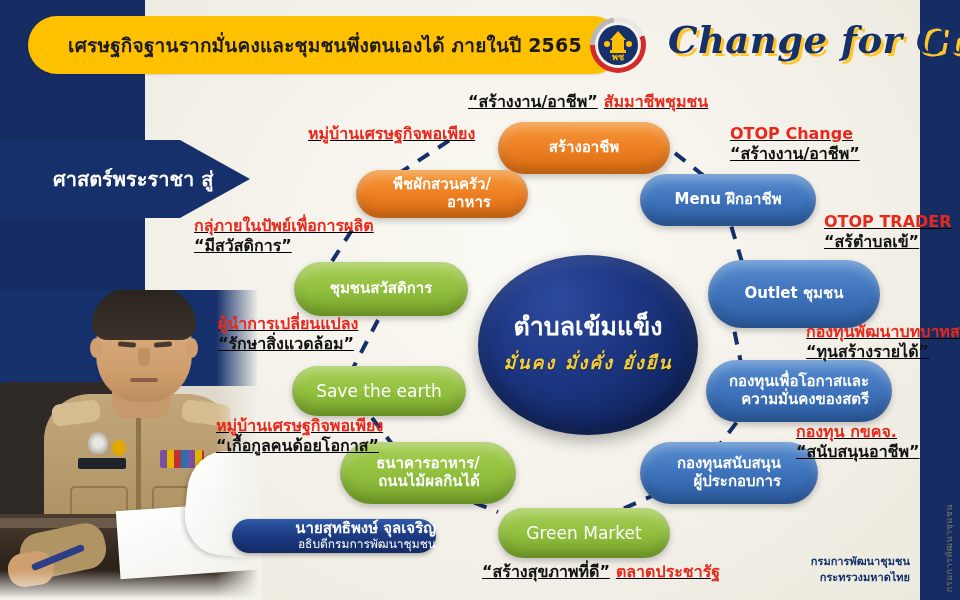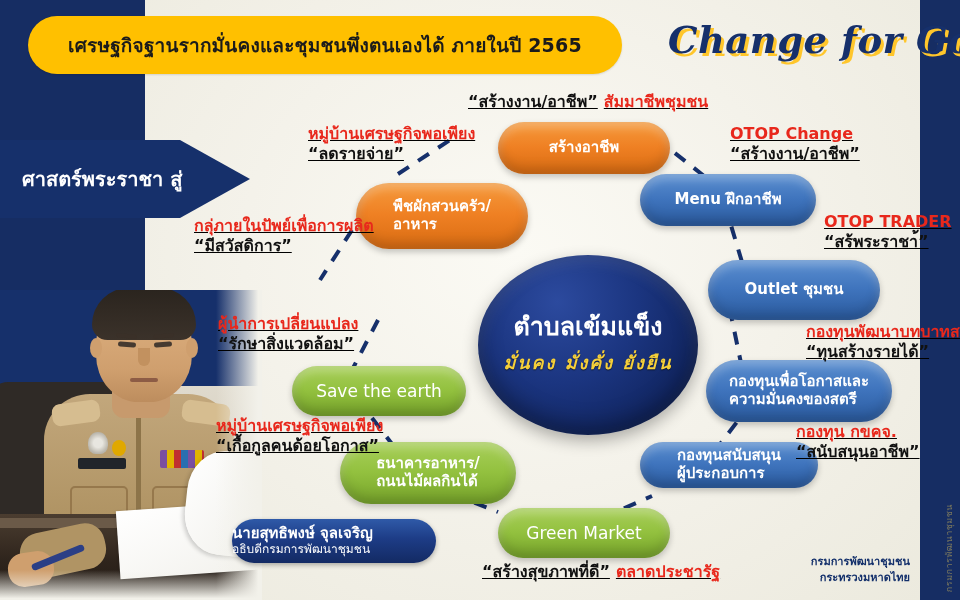--- a/index.html
+++ b/index.html
@@ -59,21 +59,21 @@
   }
 
   
   .arrow-banner{
     position:absolute;left:0px;top:140px;width:250px;height:78px;
     background:#16306b;
     clip-path:polygon(0 0, 72% 0, 100% 50%, 72% 100%, 0 100%);
     display:flex;align-items:center;
   }
   .arrow-banner span{
-    color:#ffffff;font-size:20px;font-weight:bold;padding-left:22px;white-space:nowrap;
+    color:#ffffff;font-size:20px;font-weight:bold;padding-left:22px;white-space:nowrap;margin-left:31px;
   }
 
   
   .photo{
     position:absolute;left:0px;top:290px;width:262px;height:310px;overflow:hidden;
   }
   .photo .room{position:absolute;inset:0;background:linear-gradient(180deg,#e9e6dd 0%,#dcd6c8 40%,#b9ac93 100%);}
   .photo .wallpanel{position:absolute;left:0;top:0;width:100%;height:96px;background:#16306b;}
   .photo .chair{position:absolute;left:-10px;top:92px;width:130px;height:190px;background:#2f2a26;border-radius:18px 10px 0 0;}
   .photo .desk{position:absolute;left:-10px;bottom:0;width:282px;height:86px;background:linear-gradient(180deg,#4b3d30 0%,#2e241c 55%,#221a14 100%);}
@@ -125,24 +125,24 @@
     position:absolute;left:186px;bottom:44px;width:92px;height:104px;
     background:linear-gradient(120deg,#ffffff 0%,#efeee8 100%);
     border-radius:40% 8% 8% 40%;transform:rotate(6deg);
     box-shadow:-2px 2px 4px rgba(0,0,0,.18);
   }
   .photo .fade-r{position:absolute;right:0;top:0;width:46px;height:100%;background:linear-gradient(90deg,rgba(242,241,234,0) 0%,#f2f1ea 92%);}
   .photo .fade-b{position:absolute;left:0;bottom:0;width:100%;height:30px;background:linear-gradient(180deg,rgba(242,241,234,0) 0%,#f2f1ea 95%);}
 
   
   .nameplate{
-    position:absolute;left:232px;top:519px;width:204px;height:44px;
+    position:absolute;left:232px;top:519px;width:204px;height:34px;
     background:linear-gradient(180deg,#2f5aa8 0%,#1d3c86 45%,#132a63 100%);
     border-radius:25px;display:flex;flex-direction:column;
-    align-items:flex-start;justify-content:center;
+    align-items:flex-end;justify-content:center;
     box-shadow:0 2px 5px rgba(0,0,0,.3);
   }
   .nameplate .n1{color:#fff;font-size:15px;font-weight:bold;line-height:1.15;white-space:nowrap;}
   .nameplate .n2{color:#fff;font-size:12px;line-height:1.2;white-space:nowrap;}
 
   
   .hub{
     position:absolute;left:478px;top:255px;width:220px;height:180px;
     border-radius:50%;
     background:radial-gradient(circle at 36% 26%, #2c4a9e 0%, #1b3580 42%, #10245e 78%, #0b1c4c 100%);
@@ -155,21 +155,21 @@
     white-space:nowrap;letter-spacing:2px;
     text-shadow:0 1px 1px rgba(0,0,0,.55);
   }
 
   
   .links{position:absolute;left:0;top:0;width:960px;height:600px;pointer-events:none;}
 
   
   .pill{
     position:absolute;border-radius:999px;
-    display:flex;align-items:center;justify-content:center;text-align:left;
+    display:flex;align-items:center;justify-content:center;text-align:right;
     color:#fff;font-size:15px;font-weight:bold;line-height:1.18;
     padding:0 10px;box-sizing:border-box;
     box-shadow:0 3px 6px rgba(0,0,0,.22), inset 0 -6px 12px rgba(0,0,0,.16), inset 0 5px 10px rgba(255,255,255,.28);
   }
   .pill.orange{background:linear-gradient(180deg,#f59a3c 0%,#ef8023 48%,#d96c12 100%);}
   .pill.green{background:linear-gradient(180deg,#a8cf5a 0%,#93c13f 48%,#76a32a 100%);}
   .pill.blue{background:linear-gradient(180deg,#5b8fd0 0%,#3f74bd 48%,#2a5a9e 100%);}
   .pill.latin{font-family:"DejaVu Sans","Liberation Sans",sans-serif;font-weight:normal;font-size:17px;}
 
   
@@ -209,20 +209,35 @@
       <path d="M742,368 L730,310"></path>
       <path d="M742,262 L730,222"></path>
       <path d="M704,176 L666,146"></path>
     </g>
   </svg>
 
   <div class="header-pill">
     <span>เศรษฐกิจฐานรากมั่นคงและชุมชนพึ่งตนเองได้ ภายในปี 2565</span>
   </div>
 
+  <div class="emblem">
+    <div class="ring-red"></div>
+    <div class="ring-white"></div>
+    <div class="ring-navy"></div>
+    <svg width="64" height="64" viewBox="0 0 64 64">
+      <g fill="#ffc000">
+        <path d="M30 18 L22 27 L38 27 Z"></path>
+        <rect x="24" y="27" width="12" height="10"></rect>
+        <rect x="22" y="37" width="16" height="3"></rect>
+        <circle cx="19" cy="31" r="3"></circle>
+        <circle cx="41" cy="31" r="3"></circle>
+      </g>
+      <text x="30" y="47" font-size="9" fill="#ffc000" text-anchor="middle" font-weight="bold">พช</text>
+    </svg>
+  </div>
 
   <div class="change-good">Change for Good</div>
 
   <div class="arrow-banner">
     <span>ศาสตร์พระราชา สู่</span>
   </div>
 
   <div class="photo">
     <div class="room"></div>
       <div class="wallpanel"></div>
@@ -265,45 +280,45 @@
     <div class="n2">อธิบดีกรมการพัฒนาชุมชน</div>
   </div>
 
   <div class="hub">
     <div class="hub-t">ตำบลเข้มแข็ง</div>
     <div class="hub-s">มั่นคง มั่งคั่ง ยั่งยืน</div>
   </div>
 
   <div class="pill orange" style="left:498px;top:122px;width:172px;height:52px;">สร้างอาชีพ</div>
 
-  <div class="pill orange" style="left:356px;top:170px;width:172px;height:66px;margin-top:13px;">พืชผักสวนครัว/<br>อาหาร</div>
-
+  <div class="pill orange" style="left:356px;top:170px;width:172px;height:48px;">พืชผักสวนครัว/<br>อาหาร</div>
+
+  <div class="pill green" style="left:294px;top:262px;width:174px;height:54px;">ชุมชนสวัสดิการ</div>
 
   <div class="pill green latin" style="left:292px;top:366px;width:174px;height:50px;">Save the earth</div>
 
   <div class="pill green" style="left:340px;top:442px;width:176px;height:62px;">ธนาคารอาหาร/<br>ถนนไม้ผลกินได้</div>
 
   <div class="pill green latin" style="left:498px;top:508px;width:172px;height:50px;">Green Market</div>
 
-  <div class="pill blue" style="left:640px;top:442px;width:178px;height:46px;">กองทุนสนับสนุน<br>ผู้ประกอบการ</div>
+  <div class="pill blue" style="left:640px;top:442px;width:178px;height:62px;">กองทุนสนับสนุน<br>ผู้ประกอบการ</div>
 
   <div class="pill blue" style="left:706px;top:360px;width:186px;height:62px;">กองทุนเพื่อโอกาสและ<br>ความมั่นคงของสตรี</div>
 
-  <div class="pill blue" style="left:708px;top:260px;width:172px;height:60px;">Outlet ชุมชน</div>
+  <div class="pill blue" style="left:708px;top:260px;width:172px;height:68px;">Outlet ชุมชน</div>
 
   <div class="pill blue" style="left:640px;top:174px;width:176px;height:52px;">Menu ฝึกอาชีพ</div>
 
   <div class="ann inline" style="left:468px;top:92px;">
     <span class="big">“สร้างงาน/อาชีพ”</span>
     <span class="small">สัมมาชีพชุมชน</span>
   </div>
 
   <div class="ann" style="left:308px;top:124px;">
     <span class="small">หมู่บ้านเศรษฐกิจพอเพียง</span>
-    <span class="big">“ลดรายจ่าย”</span>
   </div>
 
   <div class="ann" style="left:194px;top:216px;">
     <span class="small">กลุ่ภายในปัพย์เพื่อการผลิต</span>
     <span class="big">“มีสวัสดิการ”</span>
   </div>
 
   <div class="ann" style="left:218px;top:314px;">
     <span class="small">ผู้นำการเปลี่ยนแปลง</span>
     <span class="big">“รักษาสิ่งแวดล้อม”</span>
@@ -324,21 +339,21 @@
     <span class="big">“สนับสนุนอาชีพ”</span>
   </div>
 
   <div class="ann" style="left:806px;top:322px;">
     <span class="small">กองทุนพัฒนาบทบาทสตรี</span>
     <span class="big">“ทุนสร้างรายได้”</span>
   </div>
 
   <div class="ann" style="left:824px;top:212px;">
     <span class="small">OTOP TRADER</span>
-    <span class="big">“สร้พระราชา้”</span>
+    <span class="big">“สร้ตำบลเข้”</span>
   </div>
 
   <div class="ann" style="left:730px;top:124px;">
     <span class="small">OTOP Change</span>
     <span class="big">“สร้างงาน/อาชีพ”</span>
   </div>
 
   <div class="footer">
     <div>กรมการพัฒนาชุมชน</div>
     <div>กระทรวงมหาดไทย</div>

